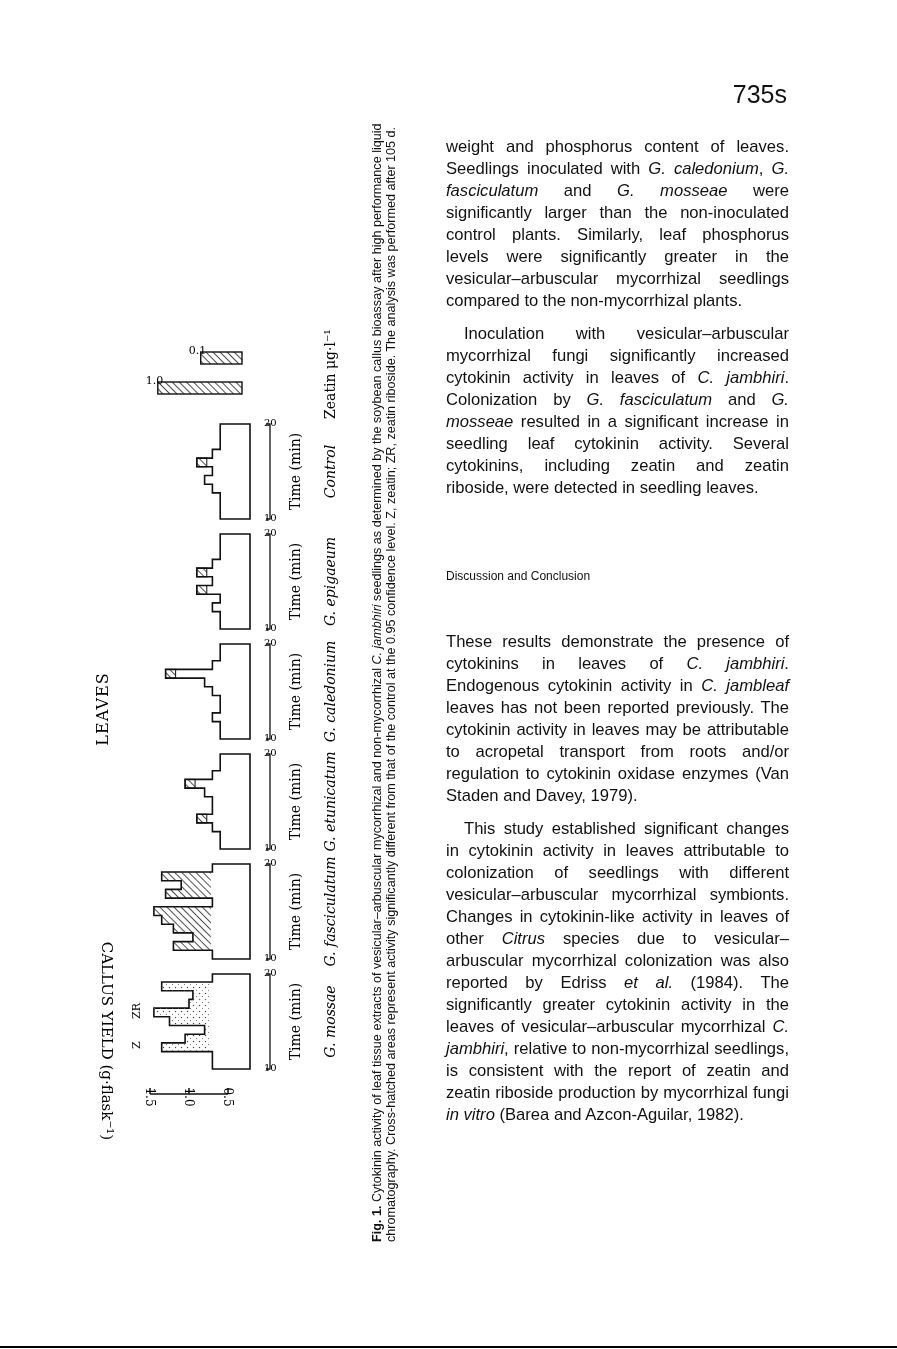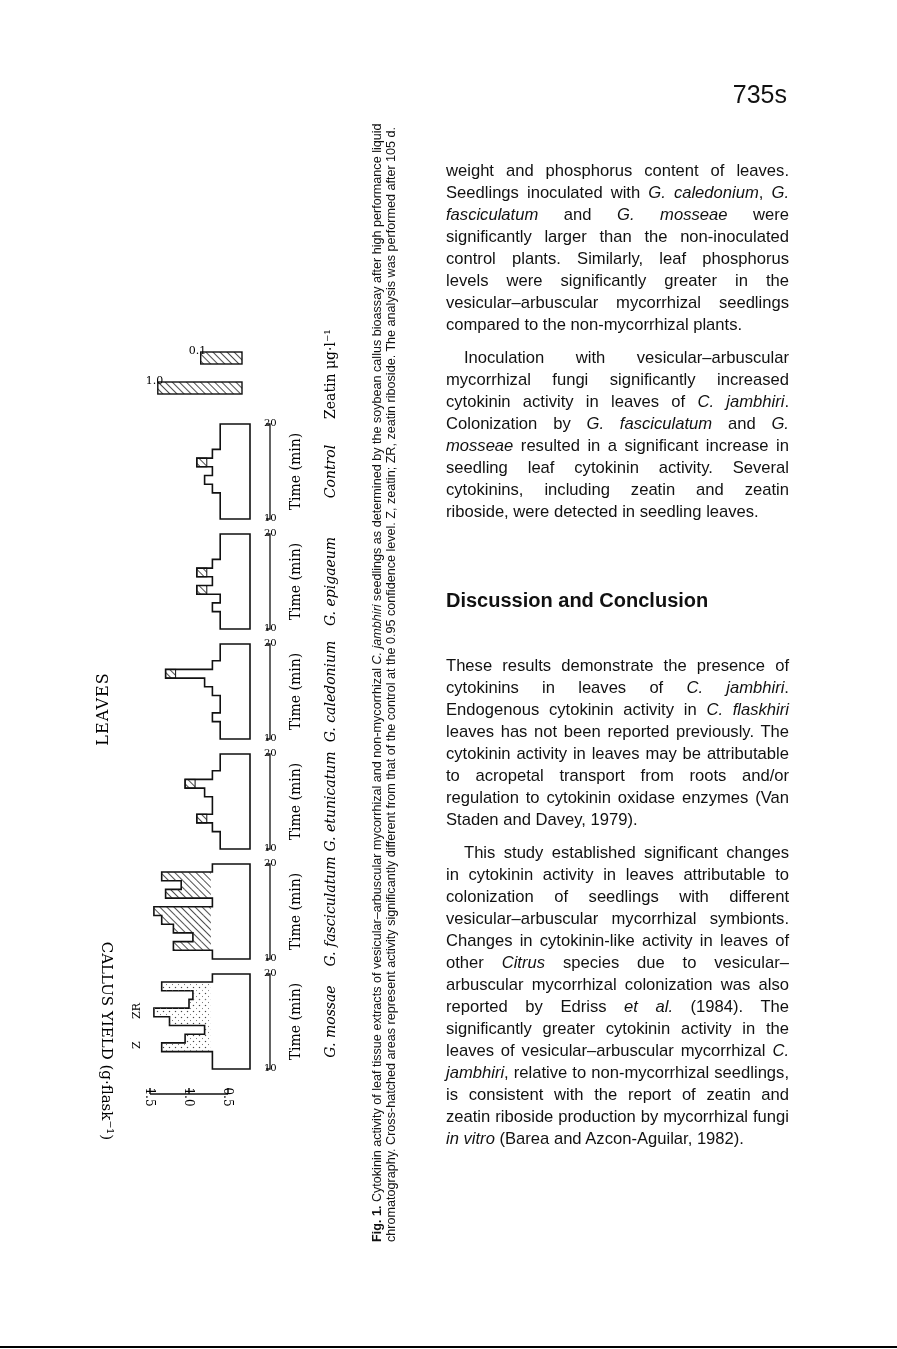--- a/index.html
+++ b/index.html
@@ -1,37 +1,37 @@
 <!DOCTYPE html>
 <html><head>
 <meta charset="utf-8">
 <style>
   html, body { margin: 0; padding: 0; background: #ffffff; }
   body { width: 897px; height: 1349px; position: relative; overflow: hidden; color: #111; }
   .page-number { position: absolute; top: 80px; right: 110px; font-family: "Liberation Sans", sans-serif; font-size: 25px; }
-  .text-col { position: absolute; left: 446px; top: 136px; width: 343px; font-family: "Liberation Sans", sans-serif; font-size: 16.6px; line-height: 22px; text-align: justify; margin-top: 24px; }
+  .text-col { position: absolute; left: 446px; top: 136px; width: 343px; font-family: "Liberation Sans", sans-serif; font-size: 16.6px; line-height: 22px; text-align: justify; }
   .text-col p { margin: 0 0 11px 0; hyphens: manual; }
   .text-col p.indent { text-indent: 18px; }
-  .text-col h2 { font-size: 20px; font-weight: bold; margin: 66px 0 44px 0; }
+  .text-col h2 { font-size: 12px; font-weight: normal; margin: 66px 0 44px 0; }
   .caption { position: absolute; left: 370px; top: 1242px; width: 1130px; transform-origin: 0 0; transform: rotate(-90deg); font-family: "Liberation Sans", sans-serif; font-size: 12.6px; line-height: 14px; }
   .caption b { font-weight: bold; }
   svg.figure { position: absolute; left: 0; top: 0; }
   .footer-line { position: absolute; left: 0; top: 1346px; width: 897px; height: 2px; background: #000; }
   .fig-text { font-family: "DejaVu Serif", serif; }
 </style>
 </head>
 <body>
 
 <div class="page-number">735s</div>
 
 <div class="text-col">
   <p id="p0">weight and phosphorus content of leaves. Seedlings inoculated with <i>G. caledonium</i>, <i>G. fasciculatum</i> and <i>G. mosseae</i> were significantly larger than the non-inoculated control plants. Similarly, leaf phosphorus levels were significantly greater in the vesicular–arbuscular mycorrhizal seed­lings compared to the non-mycorrhizal plants.</p>
   <p class="indent" id="p1">Inoculation with vesicular–arbuscular mycorrhizal fungi significantly increased cytokinin activity in leaves of <i>C. jambhiri</i>. Colonization by <i>G. fasciculatum</i> and <i>G. mosseae</i> resulted in a significant increase in seedling leaf cytokinin activity. Several cytokinins, including zeatin and zeatin riboside, were detected in seedling leaves.</p>
   <h2>Discussion and Conclusion</h2>
-  <p id="d0">These results demonstrate the presence of cytokinins in leaves of <i>C. jambhiri</i>. Endogenous cytokinin activity in <i>C. flask­hiri</i> leaves has not been reported pre­viously. The cytokinin activity in leaves may be attributable to acropetal transport from roots and/or regulation to cytokinin oxidase enzymes (Van Staden and Davey, 1979).</p>
+  <p id="d0">These results demonstrate the presence of cytokinins in leaves of <i>C. jambhiri</i>. Endogenous cytokinin activity in <i>C. jamb­leaf</i> leaves has not been reported pre­viously. The cytokinin activity in leaves may be attributable to acropetal transport from roots and/or regulation to cytokinin oxidase enzymes (Van Staden and Davey, 1979).</p>
   <p class="indent" id="d1">This study established significant changes in cytokinin activity in leaves at­tributable to colonization of seedlings with different vesicular–arbuscular mycorrhizal symbionts. Changes in cytokinin-like activ­ity in leaves of other <i>Citrus</i> species due to vesicular–arbuscular mycorrhizal coloni­zation was also reported by Edriss <i>et al.</i> (1984). The significantly greater cytokinin activity in the leaves of vesicular–arbuscu­lar mycorrhizal <i>C. jambhiri</i>, relative to non-mycorrhizal seedlings, is consistent with the report of zeatin and zeatin riboside production by mycorrhizal fungi <i>in vitro</i> (Barea and Azcon-Aguilar, 1982).</p>
 </div>
 
 <div class="caption">
   <b>Fig. 1.</b>
   <span id="captxt">Cytokinin activity of leaf tissue extracts of vesicular–arbuscular mycorrhizal and non-mycorrhizal <i>C. jambhiri</i> seedlings as determined by the soybean callus bio­assay after high performance liquid chromatography. Cross-hatched areas represent activity significantly different from that of the control at the 0.95 confidence level. Z, zeatin; ZR, zeatin riboside. The analysis was performed after 105 d.</span>
 </div>
 
 <svg class="figure" id="fig" width="370" height="1349" xmlns="http://www.w3.org/2000/svg">
   <defs>

